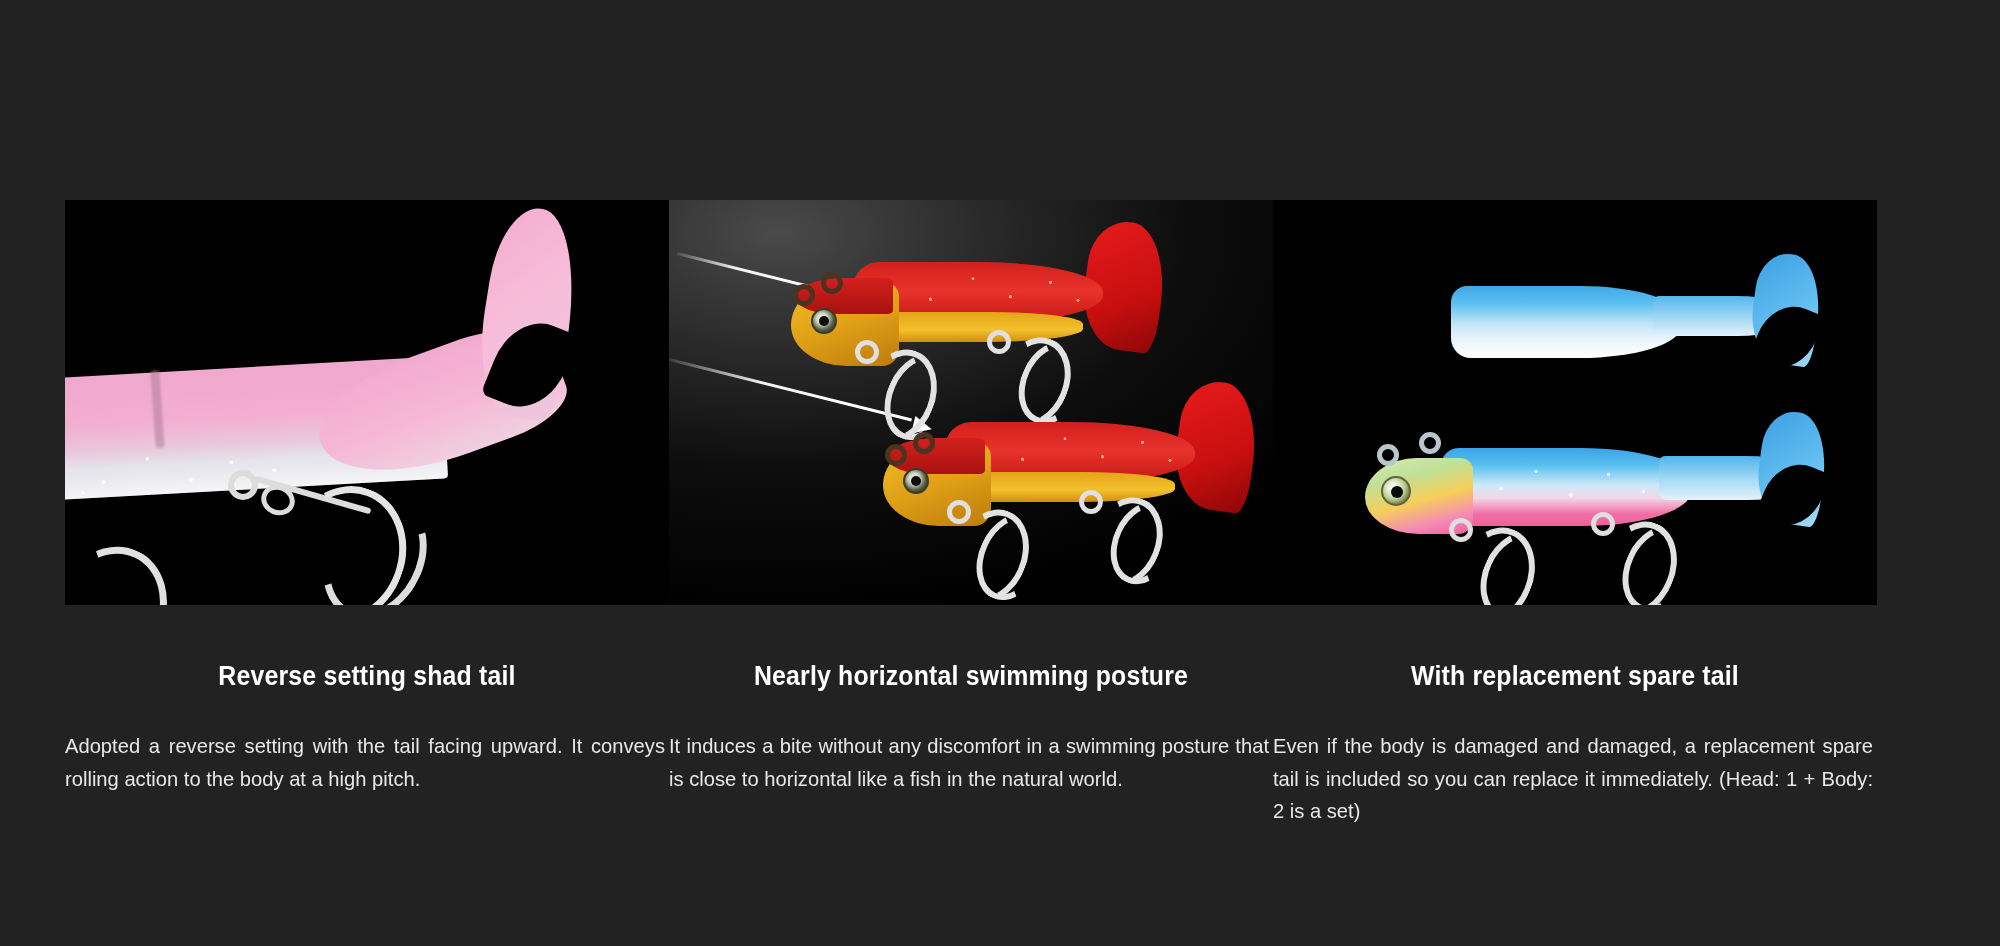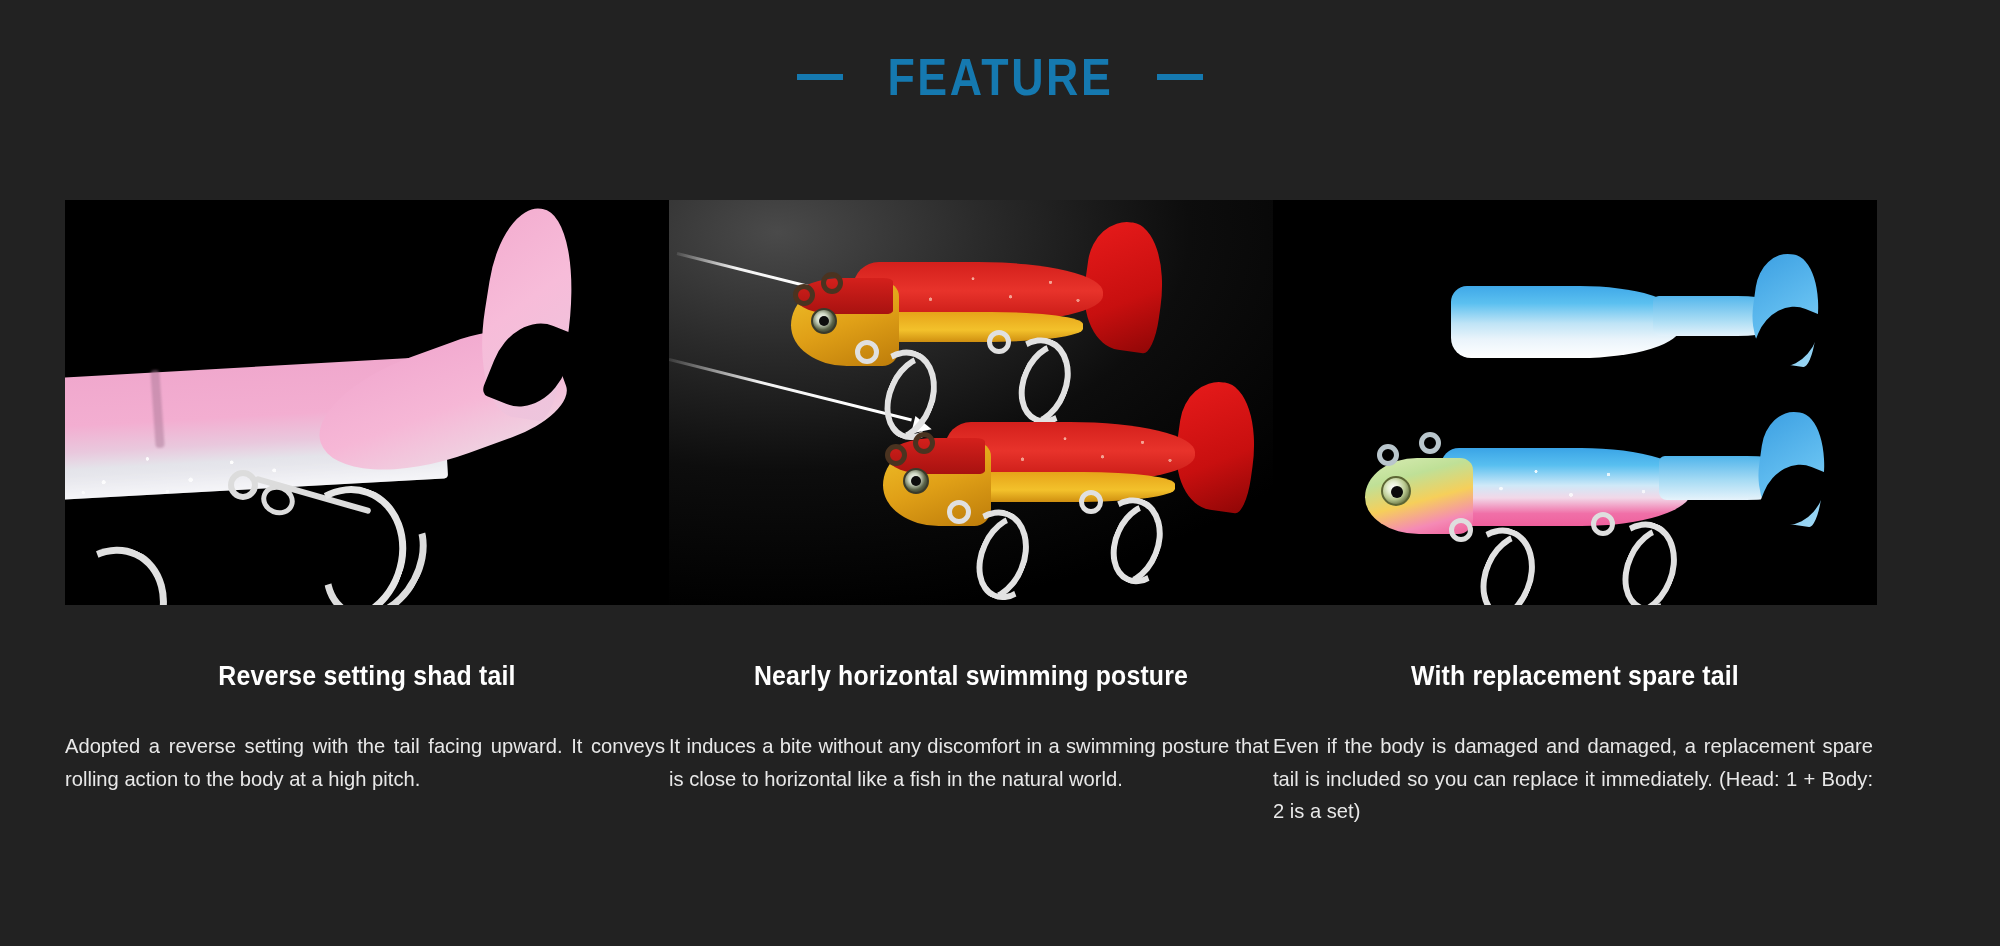--- a/index.html
+++ b/index.html
@@ -458,25 +458,20 @@
     border-radius: 50%;
     border-top-color: transparent;
     border-right-color: transparent;
   }
 </style>
 </head>
 <body>
 
 <div class="page">
 
-  <div class="section-title-row">
-    <span class="title-dash"></span>
-    <span class="section-title">FEATURE</span>
-    <span class="title-dash"></span>
-  </div>
 
   <div class="cards">
 
     <div class="card">
       <div class="card-photo photo1">
         <span class="p1-body"></span>
         <span class="p1-glitter"></span>
         <span class="p1-seam"></span>
         <span class="p1-taper"></span>
         <span class="p1-tailblade"></span>

